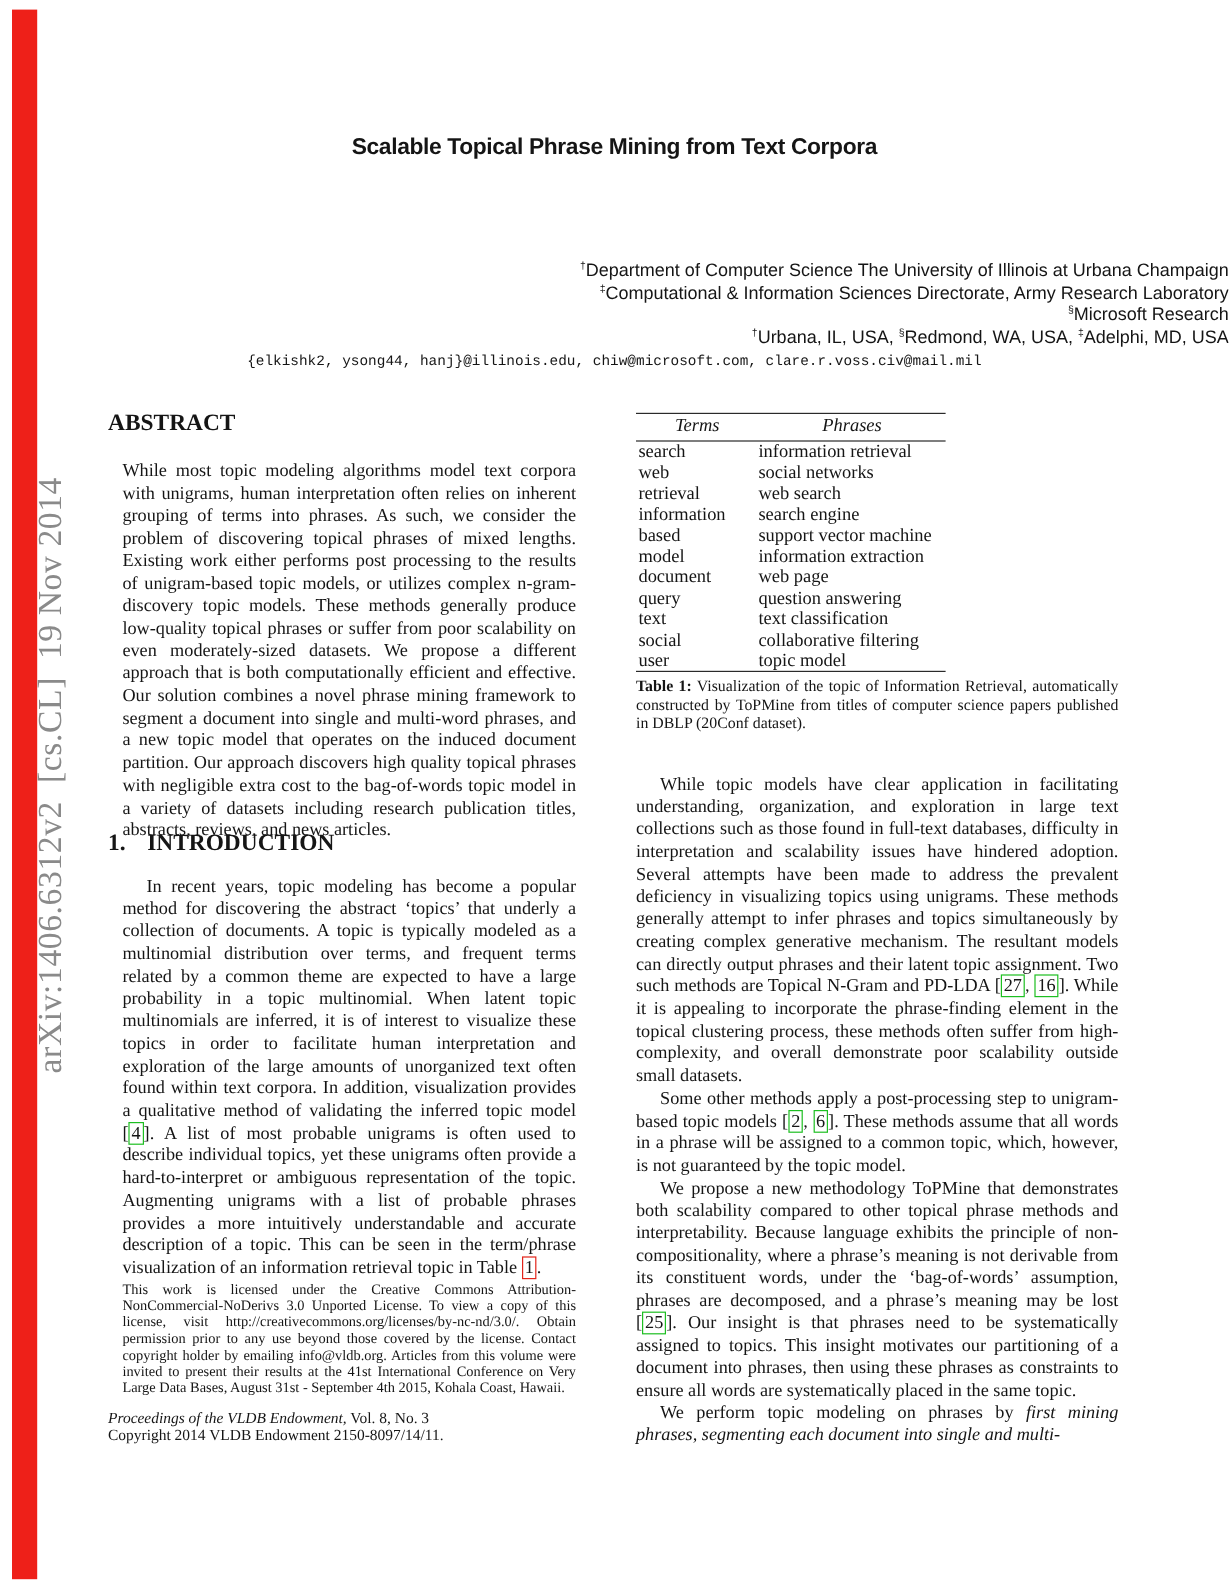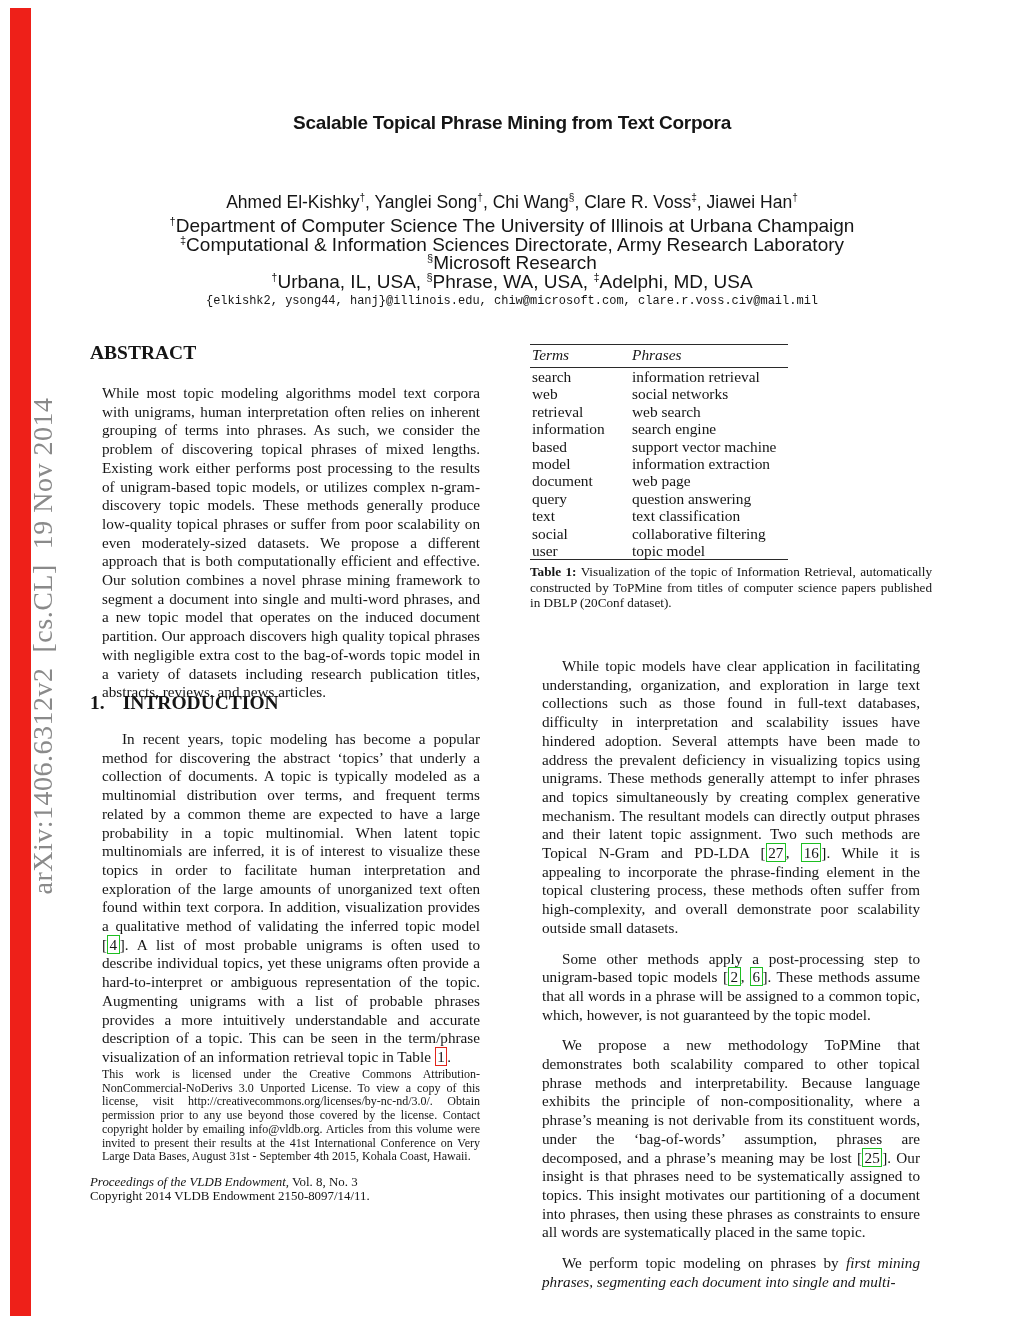--- a/index.html
+++ b/index.html
@@ -12,22 +12,22 @@
   
   .watermark{position:absolute;left:-256px;top:629px;width:600px;height:34px;
              transform:rotate(-90deg);text-align:center;
              font-size:28px;color:#8a8a8a;letter-spacing:.5px;white-space:nowrap;}
 
   
   .title{position:absolute;top:112px;left:0;width:100%;text-align:center;
          font-family:"Liberation Sans",sans-serif;font-weight:bold;font-size:19px;letter-spacing:-.3px;}
   .authors{position:absolute;top:192px;left:0;width:100%;text-align:center;
            font-family:"Liberation Sans",sans-serif;font-size:17.5px;}
-  .affils{position:absolute;top:217px;left:0;width:100%;text-align:center;
-          font-family:"Liberation Sans",sans-serif;font-size:19px;line-height:18.6px;}
+  .affils{position:absolute;top:217px;left:0;width:100%;text-align:right;
+          font-family:"Liberation Sans",sans-serif;font-size:15px;line-height:18.6px;}
   .emails{position:absolute;top:294px;left:0;width:100%;text-align:center;
           font-family:"Liberation Mono",monospace;font-size:12px;}
   sup{font-size:58%;vertical-align:super;line-height:0;}
 
   
   .col-left{position:absolute;left:90px;top:340px;width:402px;}
   .col-right{position:absolute;left:530px;top:338px;width:402px;}
   .col-left>div,.col-right>div{position:absolute;left:0;width:402px;}
 
   .sec-head{font-size:19.5px;font-weight:bold;}
@@ -38,54 +38,53 @@
   .intro-text{top:378px;}
   .license{top:716px;font-size:12.9px;line-height:13.7px;}
   .license .just{font-size:12px;line-height:13.7px;}
 
   p.just{text-align:justify;font-size:15.2px;line-height:18.7px;margin:12px;}
   .indent{text-indent:20px;}
 
   
   .tbl-wrap{top:6px;left:72px;width:258px;}
   .topic-table{border-collapse:collapse;width:258px;font-size:15.4px;border-bottom:1.4px solid #2a2a2a;}
-  .topic-table th{font-style:italic;font-weight:normal;text-align:left;
+  .topic-table th{font-style:italic;font-weight:normal;text-align:center;
                   border-top:1.4px solid #2a2a2a;border-bottom:1.2px solid #2a2a2a;
                   padding:1px 0 3px 2px;}
   .topic-table td{padding:0 0 0 2px;line-height:17.4px;}
   .topic-table td:first-child,.topic-table th:first-child{width:98px;}
 
   .caption{top:226px;font-size:13.2px;line-height:15.6px;text-align:justify;}
   .rc-paras{top:307px;}
-  .rc-paras p{margin:12px;}
+  .rc-paras p{margin:0;}
 
   
   .cite-green{border:1.5px solid #1dbf21;padding:0 1.5px;}
   .cite-red{border:1.5px solid #e2231a;padding:0 1.5px;}
   .italic{font-style:italic;}
   .bold{font-weight:bold;}
 </style>
 </head>
 <body>
 
 <div class="page">
 
   <div class="red-bar"></div>
 
   <div class="watermark">arXiv:1406.6312v2&nbsp;&nbsp;[cs.CL]&nbsp;&nbsp;19 Nov 2014</div>
 
   <div class="title">Scalable Topical Phrase Mining from Text Corpora</div>
 
-  <div class="authors"><span>Ahmed El-Kishky</span><sup>†</sup><span>, Yanglei Song</span><sup>†</sup><span>, Chi Wang</span><sup>§</sup><span>, Clare R. Voss</span><sup>‡</sup><span>, Jiawei Han</span><sup>†</sup></div>
 
   <div class="affils">
     <div><sup>†</sup><span>Department of Computer Science The University of Illinois at Urbana Champaign</span></div>
     <div><sup>‡</sup><span>Computational &amp; Information Sciences Directorate, Army Research Laboratory</span></div>
     <div><sup>§</sup><span>Microsoft Research</span></div>
-    <div><sup>†</sup><span>Urbana, IL, USA, </span><sup>§</sup><span>Phrase, WA, USA, </span><sup>‡</sup><span>Adelphi, MD, USA</span></div>
+    <div><sup>†</sup><span>Urbana, IL, USA, </span><sup>§</sup><span>Redmond, WA, USA, </span><sup>‡</sup><span>Adelphi, MD, USA</span></div>
   </div>
 
   <div class="emails">{elkishk2, ysong44, hanj}@illinois.edu, chiw@microsoft.com, clare.r.voss.civ@mail.mil</div>
 
   <div class="col-left">
 
     <div class="sec-head abstract-head">ABSTRACT</div>
 
     <div class="abstract-text">
       <p class="just">While most topic modeling algorithms model text corpora with unigrams, human interpretation often relies on inherent grouping of terms into phrases. As such, we consider the problem of discovering topical phrases of mixed lengths. Existing work either performs post processing to the results of unigram-based topic models, or utilizes complex n-gram-discovery topic models. These methods generally produce low-quality topical phrases or suffer from poor scalability on even moderately-sized datasets. We propose a different approach that is both computationally efficient and effective. Our solution combines a novel phrase mining framework to segment a document into single and multi-word phrases, and a new topic model that operates on the induced document partition. Our approach discovers high quality topical phrases with negligible extra cost to the bag-of-words topic model in a variety of datasets including research publication titles, abstracts, reviews, and news articles.</p>

